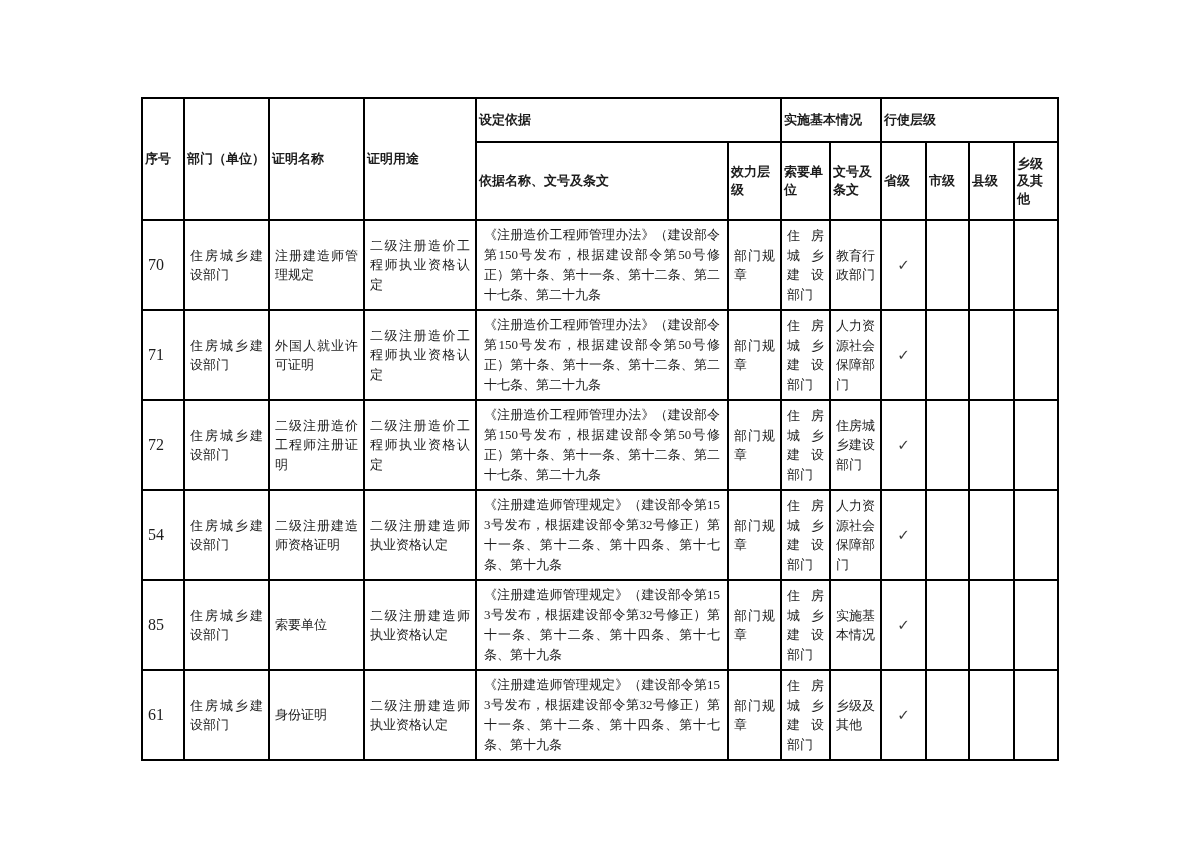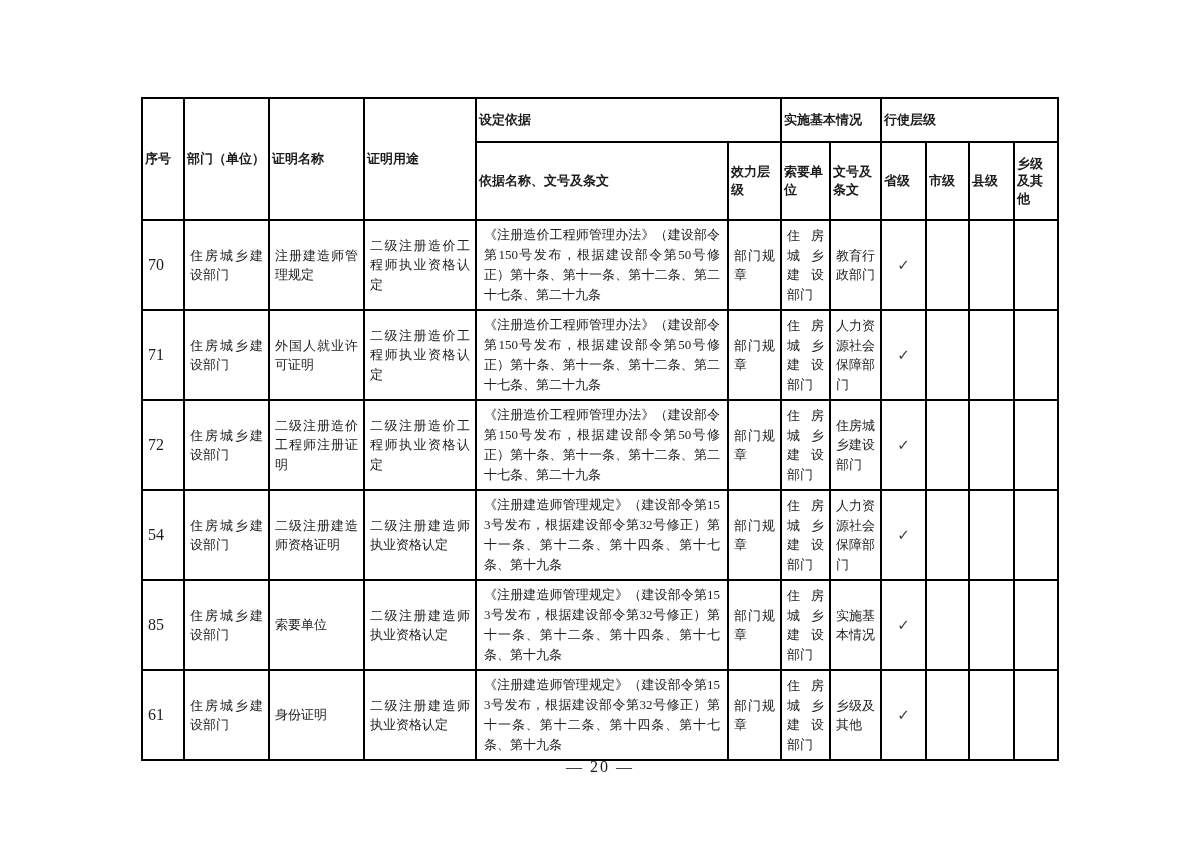--- a/index.html
+++ b/index.html
@@ -195,15 +195,14 @@
         <td class="c-just">住房城乡建设部门</td>
         <td class="c-just">乡级及其他</td>
         <td class="c-check">✓</td>
         <td class="c-check"></td>
         <td class="c-check"></td>
         <td class="c-check"></td>
       </tr>
     </tbody>
   </table>
 
-  <div class="page-number">— 20 —</div>
 
 </div>
 
 </body></html>

